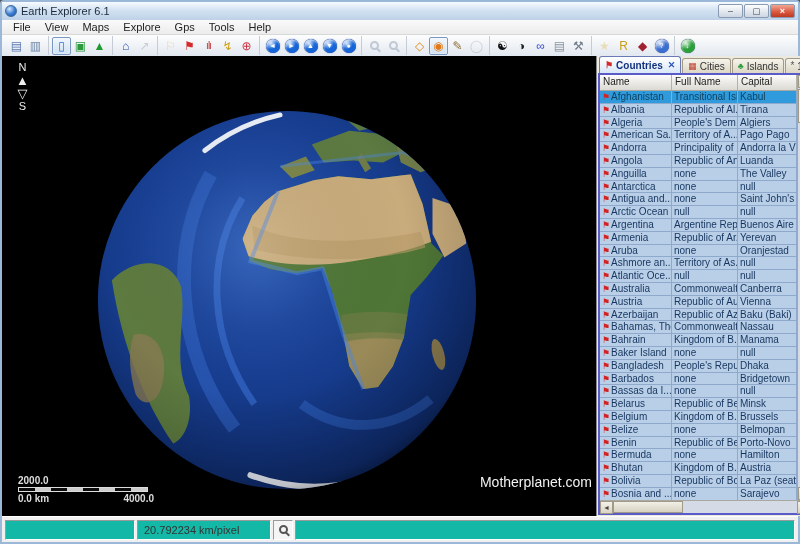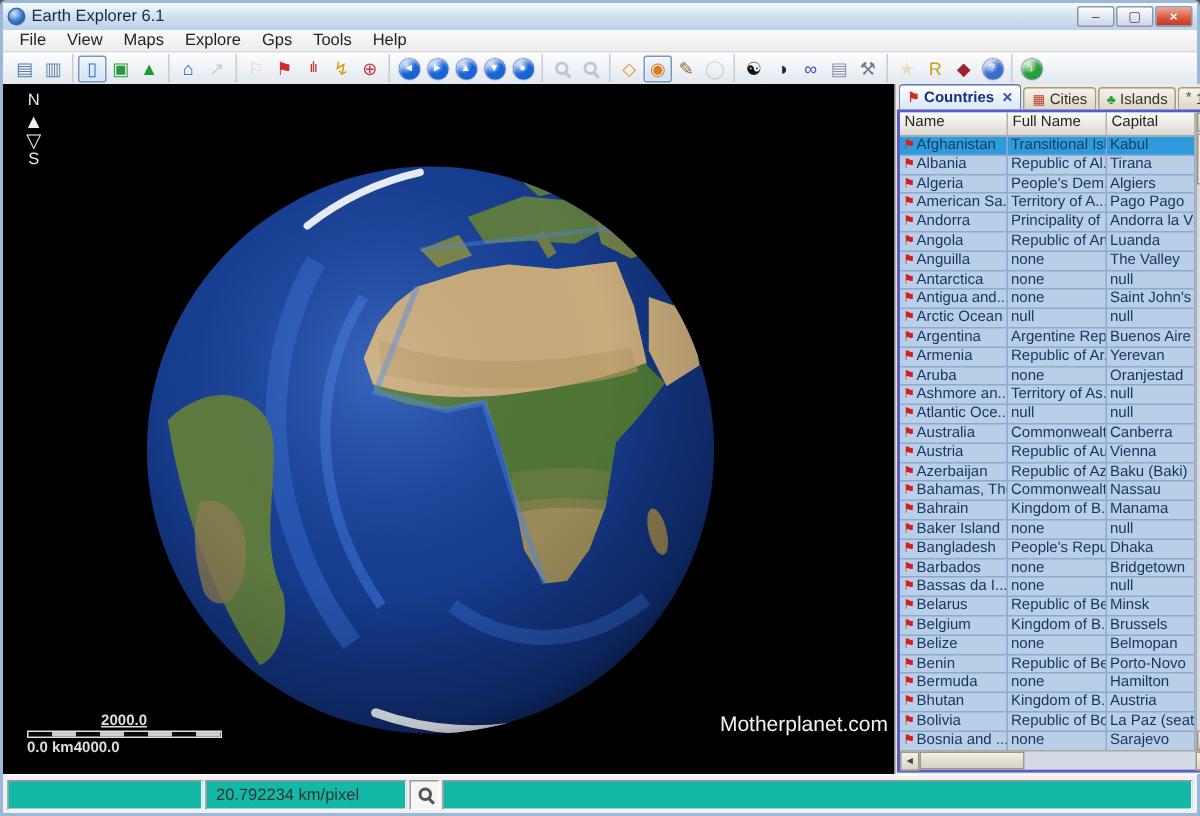--- a/index.html
+++ b/index.html
@@ -47,24 +47,24 @@
   .content { flex:1; display:flex; min-height:0; }
 
   
   .map { width:594px; flex:0 0 594px; background:#000; position:relative; overflow:hidden; }
   .compass { position:absolute; left:14px; top:6px; display:flex; flex-direction:column;
              align-items:center; color:#eee; font-size:11px; line-height:1.05; }
   .compass .tri { font-size:13px; }
   .watermark { position:absolute; right:4px; bottom:26px; color:#f2f2f2; font-size:14px;
                font-weight:normal; letter-spacing:0; }
   .scalebar { position:absolute; left:16px; bottom:12px; width:130px; color:#ddd; font-size:10px; font-weight:bold; }
-  .sb-top { text-align:right; width:80px;text-decoration:underline; }
+  .sb-top { text-align:left; width:80px; }
   .sb-bar { height:5px; border:1px solid #ddd; margin:1px 0 1px 0;
             background:repeating-linear-gradient(90deg,#0a0a0a 0 16px,#cccccc 16px 32px); }
-  .sb-bottom { display:flex; justify-content:flex-start; width:136px; }
+  .sb-bottom { display:flex; justify-content:space-between; width:136px; }
 
   
   .panel { flex:1; background:#ece9de; display:flex; flex-direction:column; border-left:1px solid #888; }
   .tabbar { height:17px; flex:0 0 17px; display:flex; align-items:flex-end; padding-left:2px; gap:1px; }
   .tab { height:15px; display:flex; align-items:center; gap:3px; padding:0 5px; font-size:10px;
          color:#333; background:linear-gradient(#f6f3ea,#dcd7c6); border:1px solid #a29a86;
          border-bottom:none; border-radius:3px 3px 0 0; white-space:nowrap; }
   .tab.active { height:17px; background:linear-gradient(#ffffff,#d9e7f8); color:#14317e;
                 font-weight:bold; border-color:#6a7ab8; }
   .tab .ticon { font-size:9px; line-height:1; }

